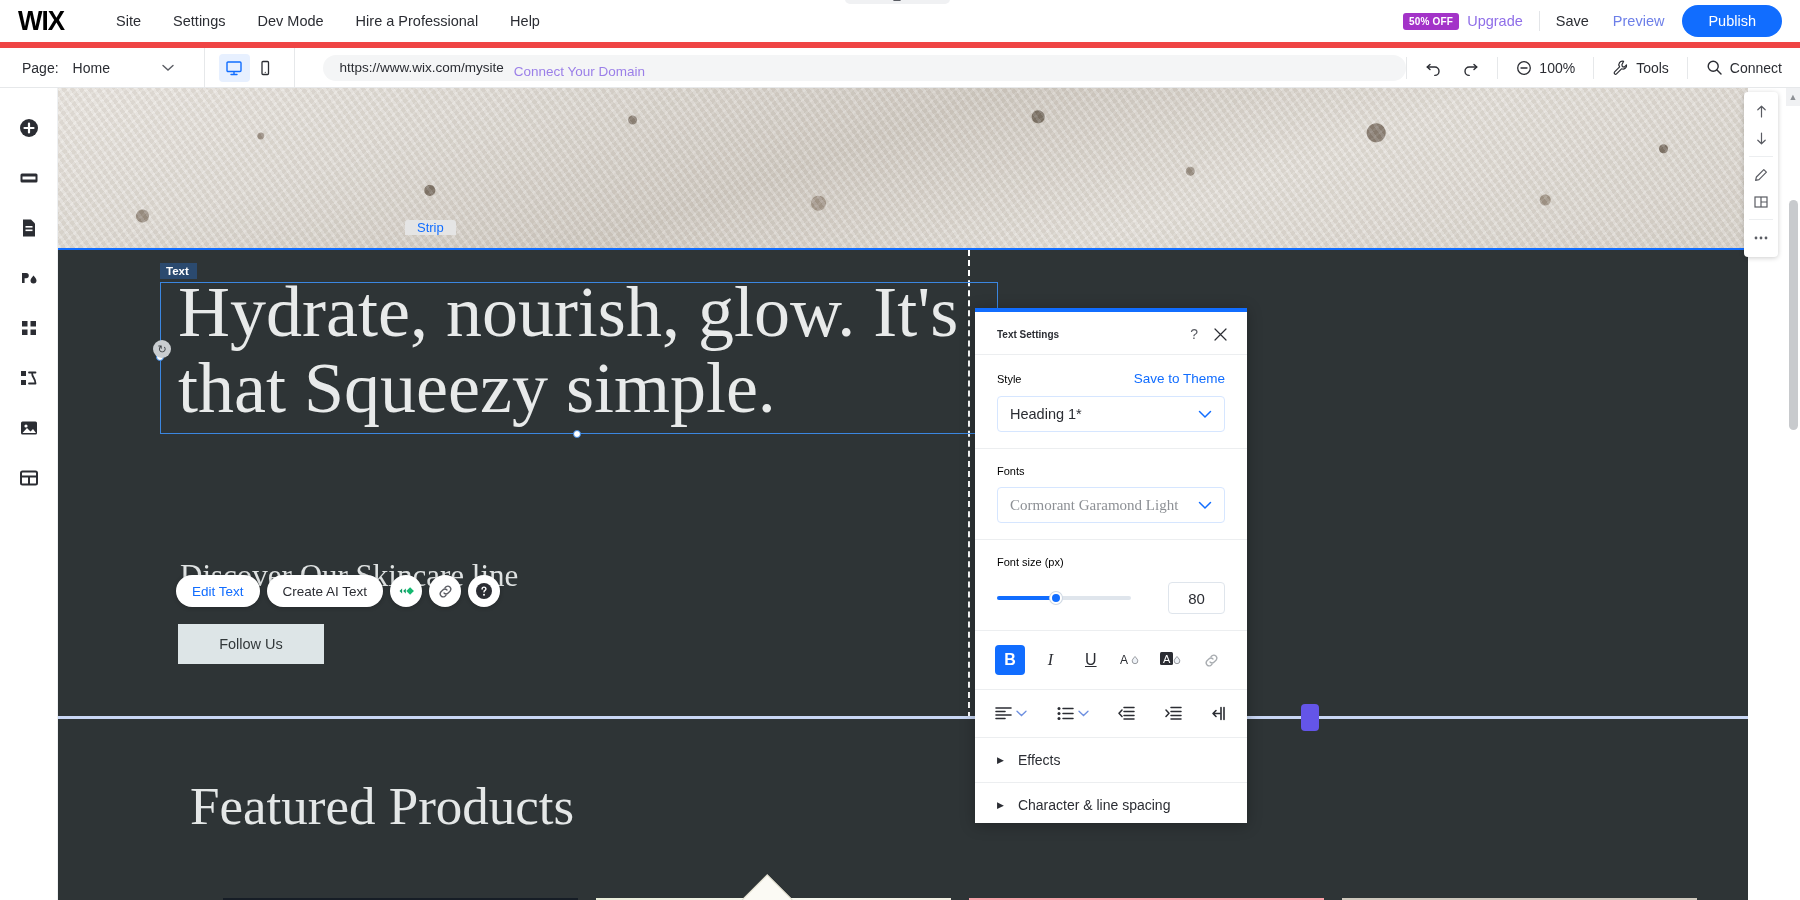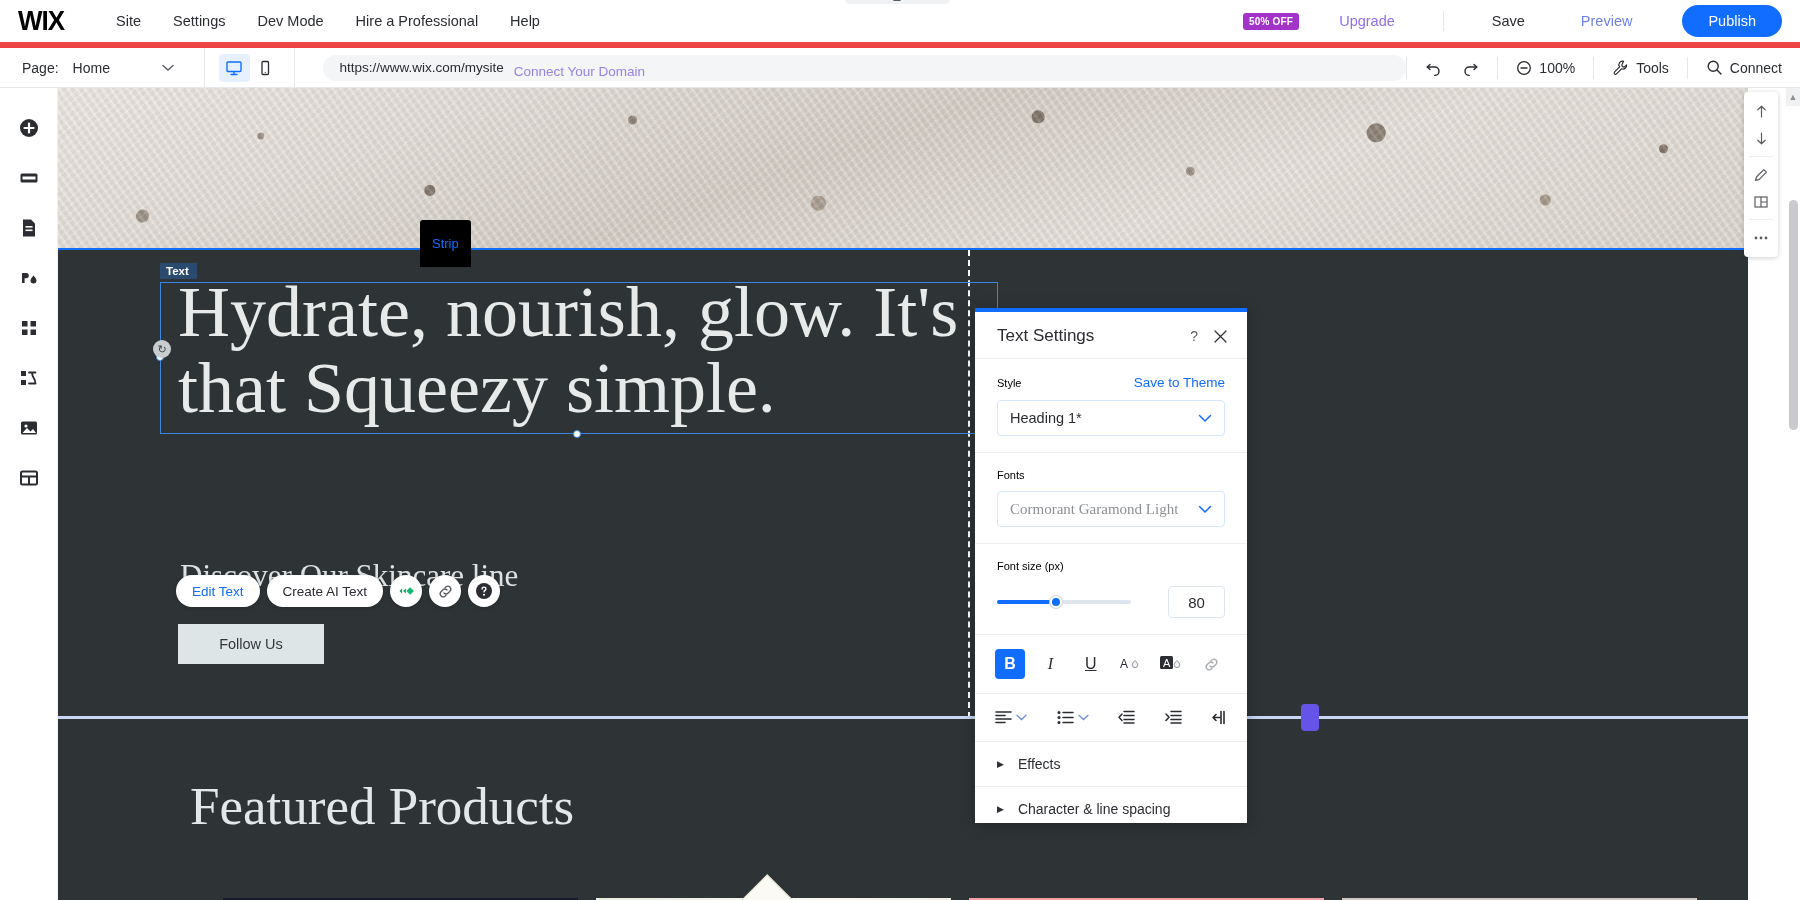--- a/index.html
+++ b/index.html
@@ -21,21 +21,21 @@
   .wix-logo {
     font-family: "Liberation Sans", sans-serif;
     font-weight: 800; font-size: 26px; letter-spacing: -1px;
     color: #000; margin-left: 18px; margin-right: 36px;
     transform: scaleY(1.05);
   }
   .menu-item {
     font-size: 14.5px; color: #2b2d33; padding: 0 16px;
     height: 48px; display: flex; align-items: center; cursor: default;
   }
-  .top-right { margin-left: auto; display: flex; align-items: center; padding-right: 18px; gap: 32px; }
+  .top-right { margin-left: auto; display: flex; align-items: center; padding-right: 18px; }
   .badge-off {
     background: #a333c8; color: #fff; font-size: 10px; font-weight: 700;
     padding: 3px 6px; border-radius: 3px; letter-spacing: .2px;
   }
   .upgrade-link { color: #8f6ee8; font-size: 14.5px; margin-left: 8px; }
   .vdiv { width: 1px; height: 20px; background: #e3e5e8; margin: 0 16px; }
   .save-link { color: #2b2d33; font-size: 14.5px; margin-right: 24px; }
   .preview-link { color: #6d7fe8; font-size: 14.5px; margin-right: 18px; }
   .publish-btn {
     background: #116dff; color: #fff; font-size: 14.5px;
@@ -115,23 +115,23 @@
       linear-gradient(160deg, #e9e5e0 0%, #dedad4 22%, #cdc7bf 45%, #e2ded8 68%, #d6d1ca 100%);
   }
   .hero-img::after{
     content:""; position:absolute; inset:0;
     background:
       repeating-linear-gradient(55deg, rgba(255,255,255,.22) 0 3px, rgba(190,182,170,.16) 3px 7px),
       repeating-linear-gradient(-40deg, rgba(255,255,255,.12) 0 2px, rgba(160,150,138,.10) 2px 6px);
     opacity: .85;
   }
   .strip-label {
-    position: absolute; top: 132px; left: 362px;
-    background: #000000; color: #116dff; font-size: 13px;
-    padding: 16px 12px; border-radius: 3px 3px 0 0; z-index: 8;
+    position: absolute; top: 132px; left: 347px;
+    background: #e5e5e5; color: #116dff; font-size: 13px;
+    padding: 0 12px; border-radius: 3px 3px 0 0; z-index: 8;
   }
   .hero-underline {
     position:absolute; top:160px; left:0; width:1690px; height:2px; background:#116dff; z-index:7;
   }
 
   
   .dark-strip {
     position: absolute; top: 162px; left: 0; width: 1690px; height: 468px;
     background: #2e3436;
   }
@@ -252,21 +252,21 @@
   .panel {
     position: absolute; top: 308px; left: 975px; width: 272px; height: 515px;
     background: #fff; box-shadow: 0 2px 14px rgba(0,0,0,.28);
     z-index: 70; overflow: hidden;
   }
   .panel-accent { height: 4px; background: #116dff; }
   .panel-head {
     display:flex; align-items:center; padding: 14px 20px 12px 22px;
     border-bottom: 1px solid #eceef0;
   }
-  .panel-title { font-size: 17px; font-weight: 400; color: #2b2d33; }
+  .panel-title { font-size: 10px; font-weight: 700; color: #2b2d33; }
   .panel-head-actions { margin-left:auto; display:flex; align-items:center; gap: 16px; }
   .hicon { color:#5a5c63; font-size: 14px; cursor:pointer; }
   .sec { padding: 16px 22px; border-bottom: 1px solid #eceef0; }
   .sec-row { display:flex; align-items:center; }
   .sec-label { font-size: 11px; color: #000000; }
   .save-theme { margin-left:auto; font-size: 13.5px; color: #116dff; cursor:pointer; }
   .select {
     margin-top: 10px; height: 36px; border: 1px solid #d6e6ff; border-radius: 4px;
     display:flex; align-items:center; padding: 0 12px; font-size: 14.5px; color:#2b2d33;
     cursor: pointer;

